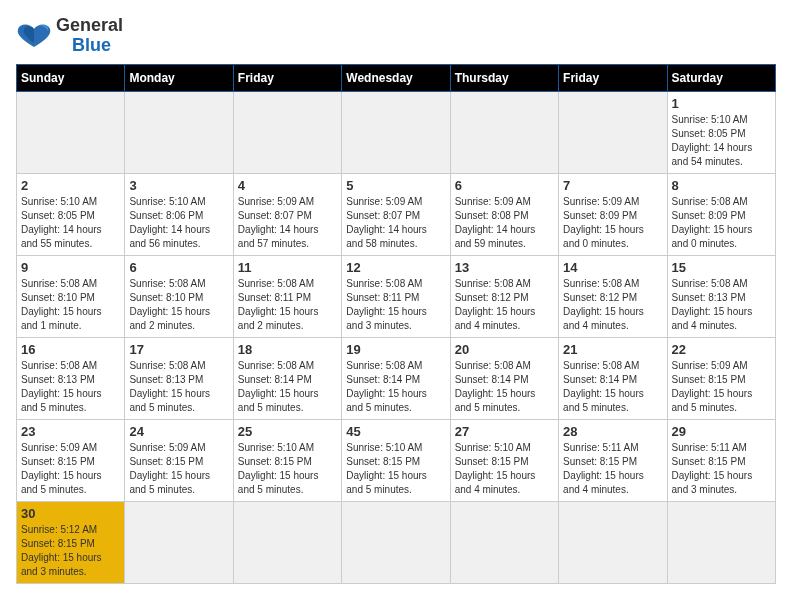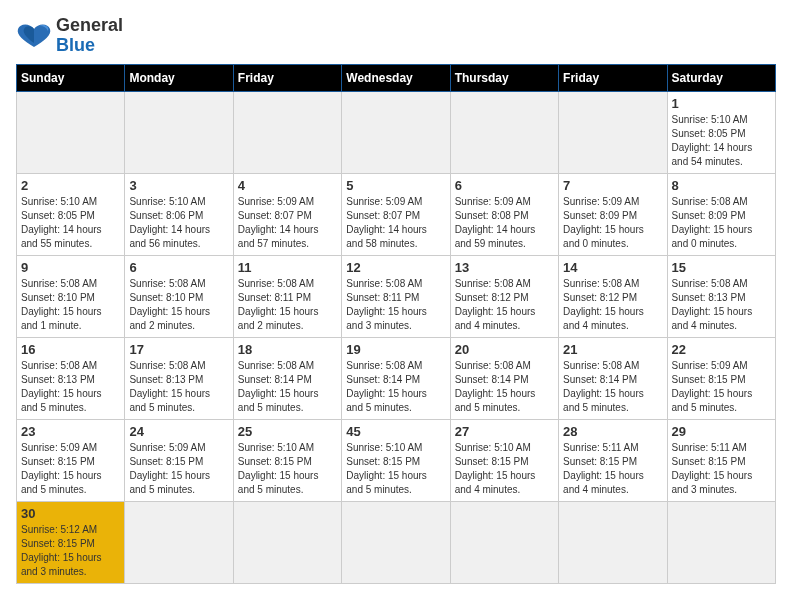--- a/index.html
+++ b/index.html
@@ -22,20 +22,21 @@
       gap: 4px;
     }
     .logo-text {
       font-size: 18px;
       font-weight: bold;
       color: #333;
       line-height: 1.1;
     }
     .logo-text span {
       color: #1a6bb5;
+      margin-left: 16px;
     }
     .logo-bird {
       width: 36px;
       height: 30px;
     }
     .title-block {
       text-align: right;
     }
     .month-title {
       font-size: 32px;

